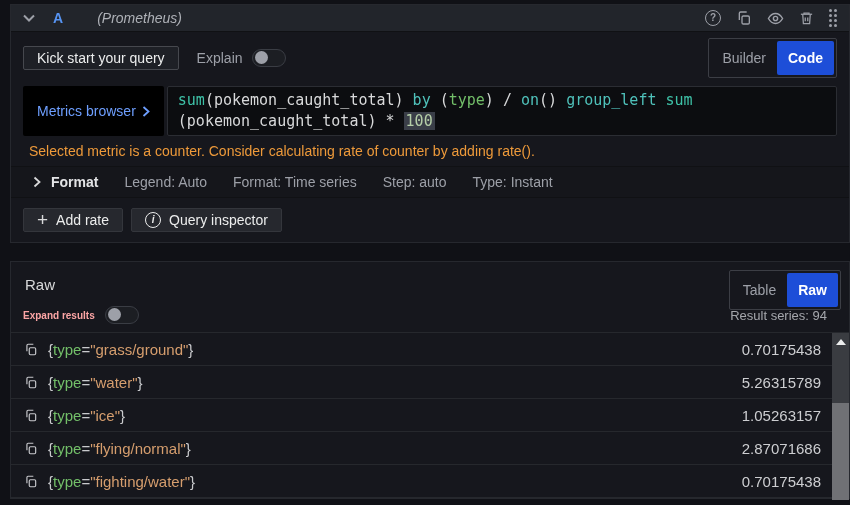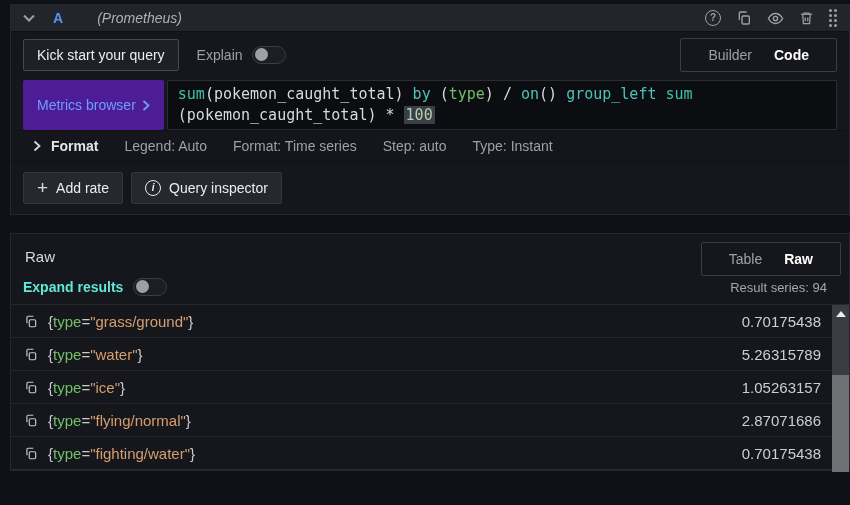--- a/index.html
+++ b/index.html
@@ -34,48 +34,48 @@
     font-size: 10px; font-weight: 700; line-height: 1;
   }
   .dots { display: grid; grid-template-columns: repeat(2, 3px); grid-gap: 2px; }
   .dots i { width: 3px; height: 3px; border-radius: 50%; background: #9da0a8; }
 
   .qe-body { padding: 6px 12px 10px 12px; }
 
   
   .toolbar { display: flex; align-items: center; margin-bottom: 8px; }
   .btn {
-    height: 32px; display: inline-flex; align-items: center; gap: 8px;
+    height: 24px; display: inline-flex; align-items: center; gap: 8px;
     padding: 0 13px; border-radius: 2px; font-size: 14px; font-weight: 500;
     color: #eceded; cursor: pointer; border: 1px solid transparent; white-space: nowrap;
   }
   .btn-outline { background: #1e2026; border-color: #46484e; }
   .btn-fill { background: #26282e; border-color: #34363c; }
   .explain { display: flex; align-items: center; gap: 9px; margin-left: 18px; }
   .muted { color: #9da0a8; font-size: 14px; }
   .switch {
     width: 34px; height: 18px; border-radius: 9px; background: #1c1e23;
     border: 1px solid #3a3d44; position: relative; cursor: pointer;
   }
   .switch::after {
     content: ""; position: absolute; left: 2px; top: 1px;
     width: 13px; height: 13px; border-radius: 50%; background: #9da0a8;
   }
   .spacer { flex: 1; }
-  .seg { display: flex; align-items: stretch; border: 1px solid #3c3e45; border-radius: 2px; height: 16px; padding: 16px; }
+  .seg { display: flex; align-items: stretch; border: 1px solid #3c3e45; border-radius: 2px; height: 40px; padding: 2px; }
   .seg-item {
     padding: 0 11px; display: flex; align-items: center; border-radius: 2px;
     color: #9da0a8; font-size: 14px; font-weight: 500; cursor: pointer;
   }
-  .seg-item.active { background: #14532d; color: #ffffff; font-weight: 600; }
+  .seg-item.active { background: #1d4ed8; color: #ffffff; font-weight: 600; }
 
   
   .query-row { display: flex; align-items: stretch; gap: 3px; }
   .metrics-browser {
-    background: #4c1d95; border-radius: 2px; padding: 0 14px;
+    background: #000000; border-radius: 2px; padding: 0 14px;
     display: flex; align-items: center; gap: 6px;
     color: var(--link-blue); font-size: 14px; font-weight: 500; cursor: pointer; white-space: nowrap;
   }
   .code-editor {
     flex: 1; background: #0c0d10; border: 1px solid #2b2d33; border-radius: 2px;
     padding: 3px 10px; font-family: "DejaVu Sans Mono", monospace; font-size: 15px;
     line-height: 21px; color: #d8d9da; overflow: hidden;
   }
   .tok-fn    { color: var(--function-teal); }
   .tok-kw    { color: var(--keyword-cyan); }
@@ -104,21 +104,21 @@
   .res-header {
     display: flex; justify-content: space-between; align-items: flex-start;
     padding: 8px 8px 0 14px; height: 42px;
   }
   .res-title { font-size: 15px; font-weight: 500; color: #d8d9da; margin-top: 6px; }
   .res-subrow {
     display: flex; justify-content: space-between; align-items: center;
     padding: 2px 22px 8px 12px;
   }
   .expand { display: flex; align-items: center; gap: 10px; }
-  .expand-label { font-size: 14px; font-weight: 600; color: #5eead4; }
+  .expand-label { font-size: 10px; font-weight: 600; color: #fca5a5; }
   .series-count { font-size: 13px; color: #a5a7ac; }
 
   .result-rows { position: relative; border-top: 1px solid #26282d; }
   .result-row {
     height: 33px; border-bottom: 1px solid #26282d;
     display: flex; align-items: center; padding: 0 14px 0 13px;
     font-size: 15px;
   }
   .copy-btn { color: #c7c8cc; display: flex; margin-right: 10px; cursor: pointer; }
   .row-label .brace, .row-label .eq { color: #c9cacd; }
@@ -217,20 +217,21 @@
         <svg width="8" height="11" viewBox="0 0 8 11" fill="none" stroke="currentColor" stroke-width="1.8">
             <polyline points="1.5,1 6.5,5.5 1.5,10"></polyline>
           </svg>
       </span>
       <div class="code-editor" id="code-lines">
           <div class="code-line"><span class="tok-fn">sum</span><span class="tok-plain">(pokemon_caught_total) </span><span class="tok-kw">by</span><span class="tok-plain"> (</span><span class="tok-label">type</span><span class="tok-plain">) / </span><span class="tok-kw">on</span><span class="tok-plain">() </span><span class="tok-kw">group_left</span><span class="tok-plain"> </span><span class="tok-fn">sum</span></div>
           <div class="code-line"><span class="tok-plain">(pokemon_caught_total) * </span><span class="tok-num">100</span></div>
         </div>
     </div>
 
+    <div class="warning">Selected metric is a counter. Consider calculating rate of counter by adding rate().</div>
 
     <div class="options-bar">
       <span class="options-title">
         <svg width="8" height="12" viewBox="0 0 8 12" fill="none" stroke="#d8d9da" stroke-width="1.8">
             <polyline points="1.5,1.5 6.5,6 1.5,10.5"></polyline>
           </svg>
         <span>Format</span>
       </span>
       <span class="opt">Legend: Auto</span>
       <span class="opt">Format: Time series</span>

